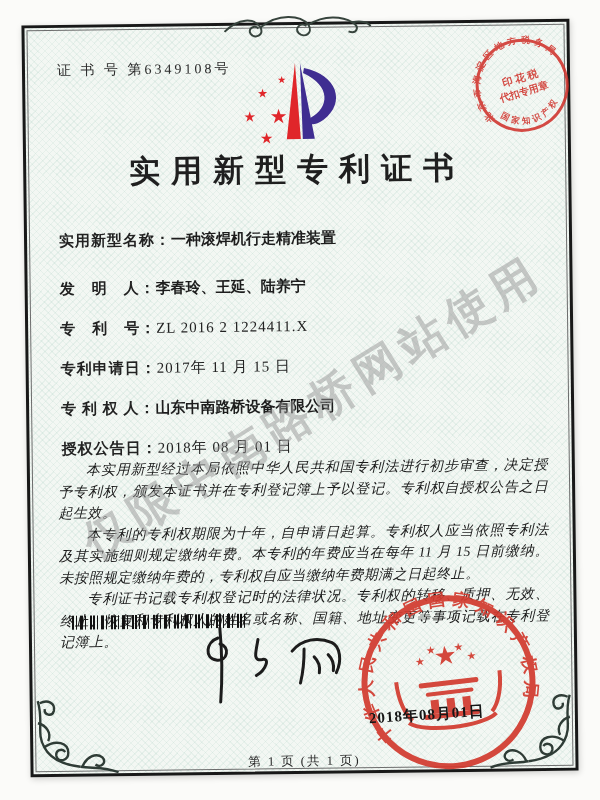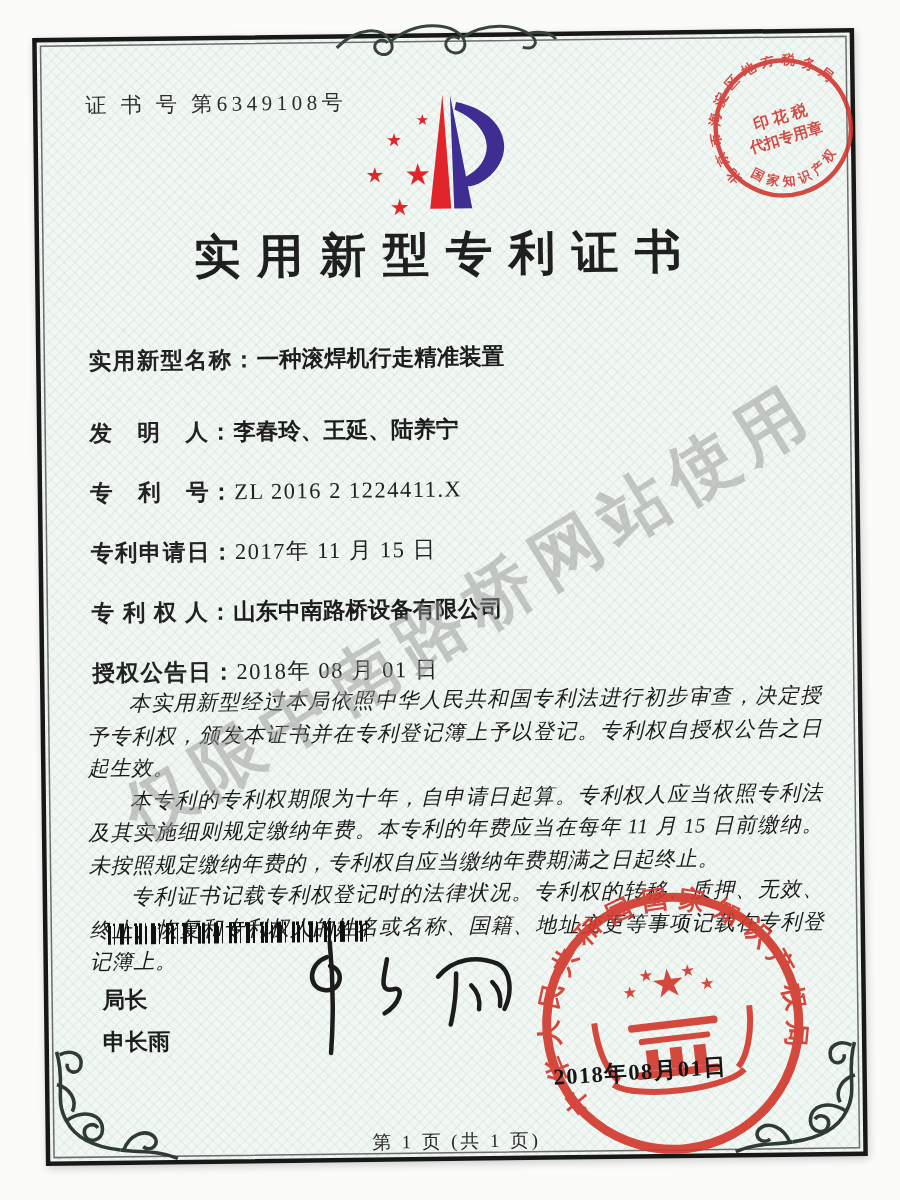--- a/index.html
+++ b/index.html
@@ -166,24 +166,20 @@
   </div>
 
   <div class="paragraphs">
     <p>本实用新型经过本局依照中华人民共和国专利法进行初步审查，决定授予专利权，颁发本证书并在专利登记簿上予以登记。专利权自授权公告之日起生效。</p>
     <p>本专利的专利权期限为十年，自申请日起算。专利权人应当依照专利法及其实施细则规定缴纳年费。本专利的年费应当在每年 11 月 15 日前缴纳。未按照规定缴纳年费的，专利权自应当缴纳年费期满之日起终止。</p>
     <p>专利证书记载专利权登记时的法律状况。专利权的转移、质押、无效、终止、恢复和专利权人的姓名或名称、国籍、地址变更等事项记载在专利登记簿上。</p>
   </div>
 
   <div class="barcode"></div>
 
-  <div class="director">
-    <div>局长</div>
-    <div>申长雨</div>
-  </div>
 
   <svg class="signature" viewBox="0 0 180 86">
     <g fill="none" stroke="#1c1c1c" stroke-width="3" stroke-linecap="round">
       <path d="M38 16 C 26 20, 24 36, 36 38 C 48 40, 50 24, 40 22"></path>
       <path d="M40 6 C 42 30, 42 56, 40 80"></path>
       <path d="M78 18 C 76 30, 72 40, 82 38 C 90 36, 86 48, 76 54"></path>
       <path d="M112 30 C 122 18, 138 16, 152 22 C 160 26, 162 40, 156 52"></path>
       <path d="M124 28 C 124 42, 122 54, 120 62"></path>
       <path d="M134 36 C 138 40, 140 46, 139 52"></path>
       <path d="M148 34 C 152 38, 154 44, 153 50"></path>

